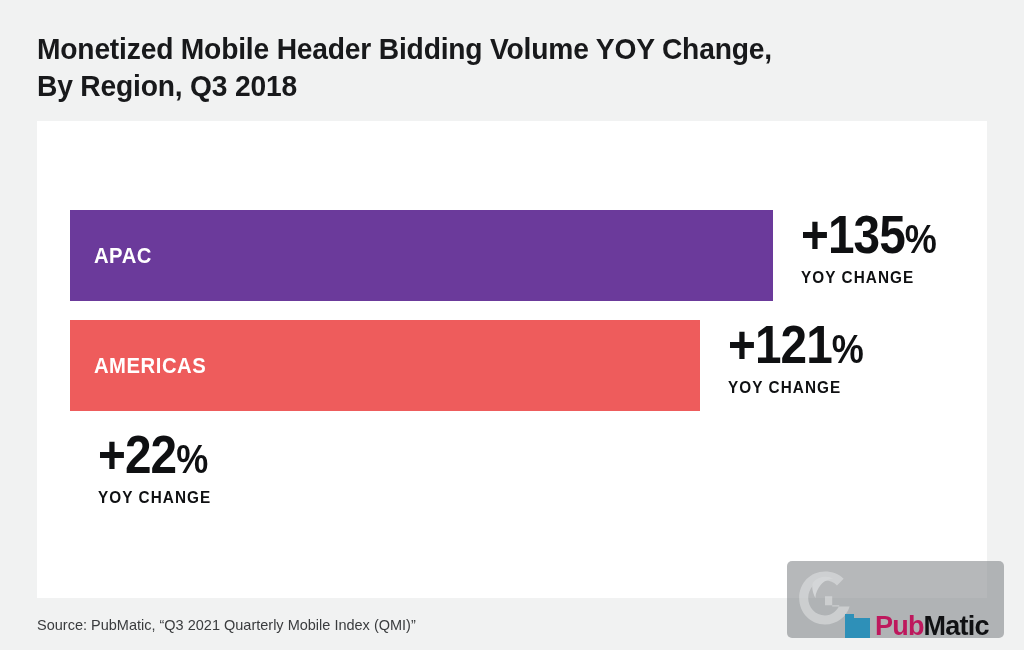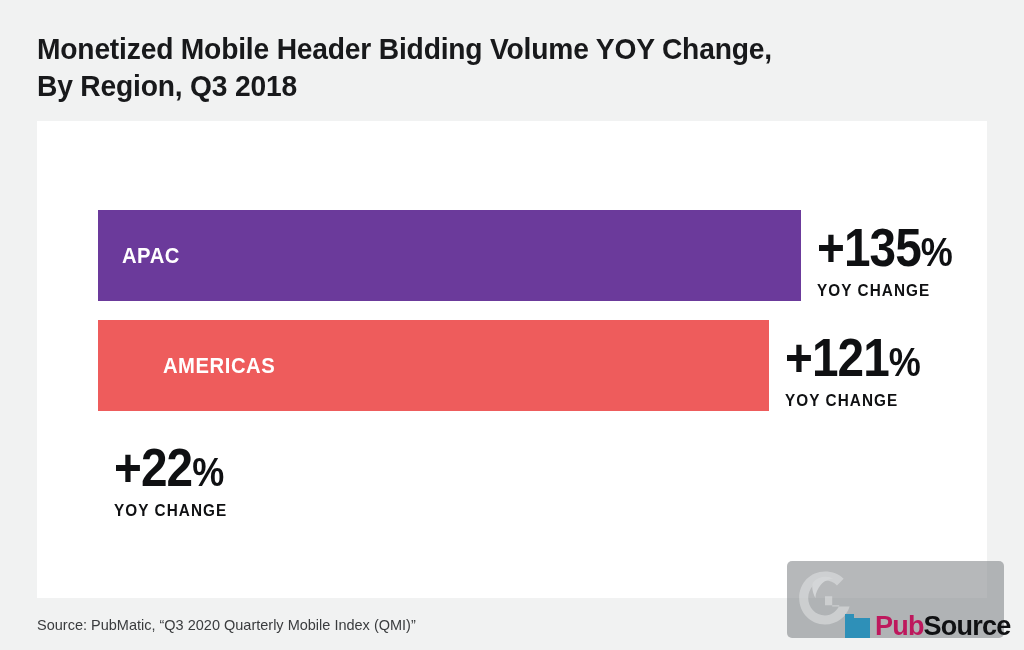--- a/index.html
+++ b/index.html
@@ -48,21 +48,20 @@
     left: 33px;   
     top: 89px;    
     right: 0;
   }
   .bar-row {
     position: relative;
     height: 91px;
     margin-bottom: 19px;
     display: flex;
     align-items: stretch;
-    margin-left: 28px;
   }
   .bar-row:last-child { margin-bottom: 0; }
 
   .bar {
     height: 91px;
     display: flex;
     align-items: center;
     flex: 0 0 auto;
   }
   .bar-label {
@@ -74,22 +73,22 @@
     transform: scaleX(0.92);
     transform-origin: left center;
     white-space: nowrap;
   }
 
   
   .value-block {
     flex: 0 0 auto;
     display: flex;
     flex-direction: column;
-    justify-content: flex-end;
-    padding-left: 16px;
+    justify-content: flex-start;
+    padding-left: 28px;
     color: #0f1012;
   }
   .value-main {
     font-family: "Liberation Sans Narrow", "Liberation Sans", sans-serif;
     font-weight: bold;
     font-size: 53px;
     line-height: 50px;
     letter-spacing: -1px;
     transform: scaleX(0.9);
     transform-origin: left center;
@@ -207,21 +206,21 @@
       </div>
       <div class="value-block">
         <div class="value-main">
           <span>+135</span><span class="pct">%</span>
         </div>
         <div class="value-sub">YOY CHANGE</div>
       </div>
     </div>
 
     <div class="bar-row">
-      <div class="bar" id="bar-1" style="width: 630px; background: rgb(238, 92, 92); padding-left: 41px;">
+      <div class="bar" id="bar-1" style="width: 630px; background: rgb(238, 92, 92);">
         <span class="bar-label" style="color: rgb(255, 255, 255);">AMERICAS</span>
       </div>
       <div class="value-block">
         <div class="value-main">
           <span>+121</span><span class="pct">%</span>
         </div>
         <div class="value-sub">YOY CHANGE</div>
       </div>
     </div>
 
@@ -230,30 +229,30 @@
         <div class="value-main">
           <span>+22</span><span class="pct">%</span>
         </div>
         <div class="value-sub">YOY CHANGE</div>
       </div>
     </div>
 
   </div>
 </div>
 
-<div class="source-note">Source: PubMatic, “Q3 2020 Quarterly Mobile Index (QMI)”</div>
+<div class="source-note">Source: PubMatic, “Q3 2021 Quarterly Mobile Index (QMI)”</div>
 
 <div class="watermark">
   <svg class="wm-g" viewBox="0 0 100 100">
     <path d="M50 6 C26 6 7 25 7 50 C7 75 26 94 50 94 C70 94 86 81 91 64 L62 64 L62 47 L95 47 C95 48 95 49 95 50 L95 47 L50 47 L50 62 L74 62 C70 72 61 79 50 79 C34 79 22 66 22 50 C22 34 34 21 50 21 C58 21 65 24 70 29 L81 18 C73 10 62 6 50 6 Z" fill="#e3e5e6"></path>
     <path d="M30 24 C38 14 54 12 64 18 C56 18 48 22 43 28 C38 34 34 42 34 50 C30 42 27 32 30 24 Z" fill="#eef0f1"></path>
   </svg>
 </div>
 
 <div class="pubmatic-logo">
   <span class="pm-mark">
     <span class="sq"></span>
     <span class="notch"></span>
   </span>
   <span class="pm-text">
-    <span class="pm-pub">Pub</span><span class="pm-matic">Source</span>
+    <span class="pm-pub">Pub</span><span class="pm-matic">Matic</span>
   </span>
 </div>
 
 </body></html>

